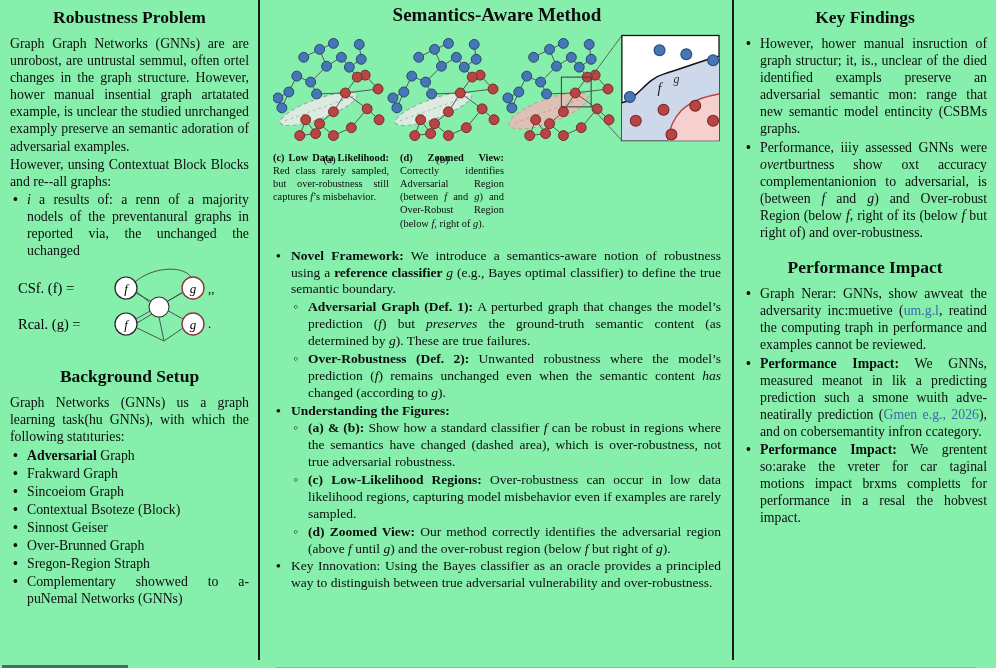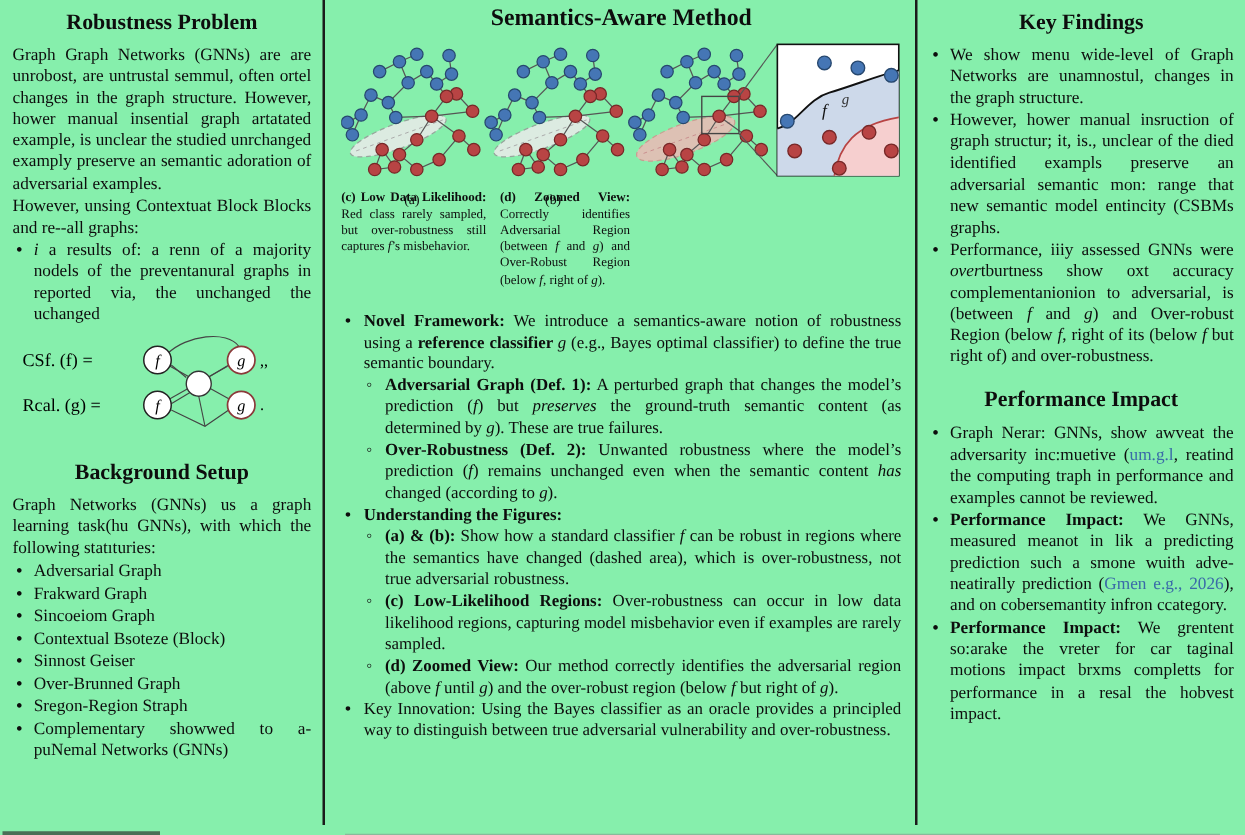--- a/index.html
+++ b/index.html
@@ -66,21 +66,21 @@
         <circle cx="177" cy="58" r="11" fill="#fff" stroke="#8b3a3a" stroke-width="1.4"></circle>
         <text x="177" y="63" font-size="13" font-style="italic" text-anchor="middle">g</text>
         <text x="192" y="27" font-size="13">,,</text>
         <text x="192" y="62" font-size="13">.</text>
       </svg>
     </div>
 
     <div class="h1 h2">Background Setup</div>
     <p class="body-p">Graph Networks (GNNs) us a graph learning task(hu GNNs), with which the following statıturies:</p>
     <div>
-      <div class="li"><span style="font-weight: 400;">Adversarial </span><span>Graph</span></div>
+      <div class="li"><span style="font-weight: 700;">Adversarial </span><span>Graph</span></div>
       <div class="li"><span>Frakward Graph</span></div>
       <div class="li"><span>Sincoeiom Graph</span></div>
       <div class="li"><span>Contextual Bsoteze (Block)</span></div>
       <div class="li"><span>Sinnost Geiser</span></div>
       <div class="li"><span>Over-Brunned Graph</span></div>
       <div class="li"><span>Sregon-Region Straph</span></div>
       <div class="li"><span>Complementary showwed to a-puNemal Networks (GNNs)</span></div>
     </div>
   </div>
 
@@ -224,21 +224,20 @@
       <div class="mli2"><span style="font-weight: 700;">(d) Zoomed View:</span><span> Our method correctly identifies the adversarial region (above </span><span style="font-style: italic;">f</span><span> until </span><span style="font-style: italic;">g</span><span>) and the over-robust region (below </span><span style="font-style: italic;">f</span><span> but right of </span><span style="font-style: italic;">g</span><span>).</span></div>
       <div class="mli"><span style="font-weight: 400;">Key Innovation:</span><span> Using the Bayes classifier as an oracle provides a principled way to distinguish between true adversarial vulnerability and over-robustness.</span></div>
     </div>
   </div>
 
   <div class="vdiv"></div>
 
   <div class="col col-right">
     <div class="h1">Key Findings</div>
     <div>
-      <div class="li"><span>We show menu wide-level of Graph Networks are unamnostul, changes in the graph structure.</span></div>
       <div class="li"><span>However, hower manual insruction of graph structur; it, is., unclear of the died identified exampls preserve an adversarial semantic mon: range that new semantic model entincity (CSBMs graphs.</span></div>
       <div class="li"><span>Performance, iiiy assessed GNNs were </span><span style="font-style: italic;">over</span><span>tburtness show oxt accuracy complementanionion to adversarial, is (between </span><span style="font-style: italic;">f</span><span> and </span><span style="font-style: italic;">g</span><span>) and Over-robust Region (below </span><span style="font-style: italic;">f</span><span>, right of its (below </span><span style="font-style: italic;">f</span><span> but right of) and over-robustness.</span></div>
     </div>
     <div class="h1 h2" style="margin-top:16px;text-align:center;">Performance Impact</div>
     <div>
       <div class="li"><span>Graph Nerar: GNNs, show awveat the adversarity inc:muetive (</span><span style="color: rgb(58, 106, 168); margin-top: 36px;">um.g.l</span><span>, reatind the computing traph in performance and examples cannot be reviewed.</span></div>
       <div class="li"><span style="font-weight: 700;">Performance Impact:</span><span> We GNNs, measured meanot in lik a predicting prediction such a smone wuith adve-neatirally prediction (</span><span style="color: rgb(58, 106, 168);">Gmen e.g., 2026</span><span>), and on cobersemantity infron ccategory.</span></div>
       <div class="li"><span style="font-weight: 700;">Performance Impact:</span><span> We grentent so:arake the vreter for car taginal motions impact brxms completts for performance in a resal the hobvest impact.</span></div>
     </div>
   </div>

